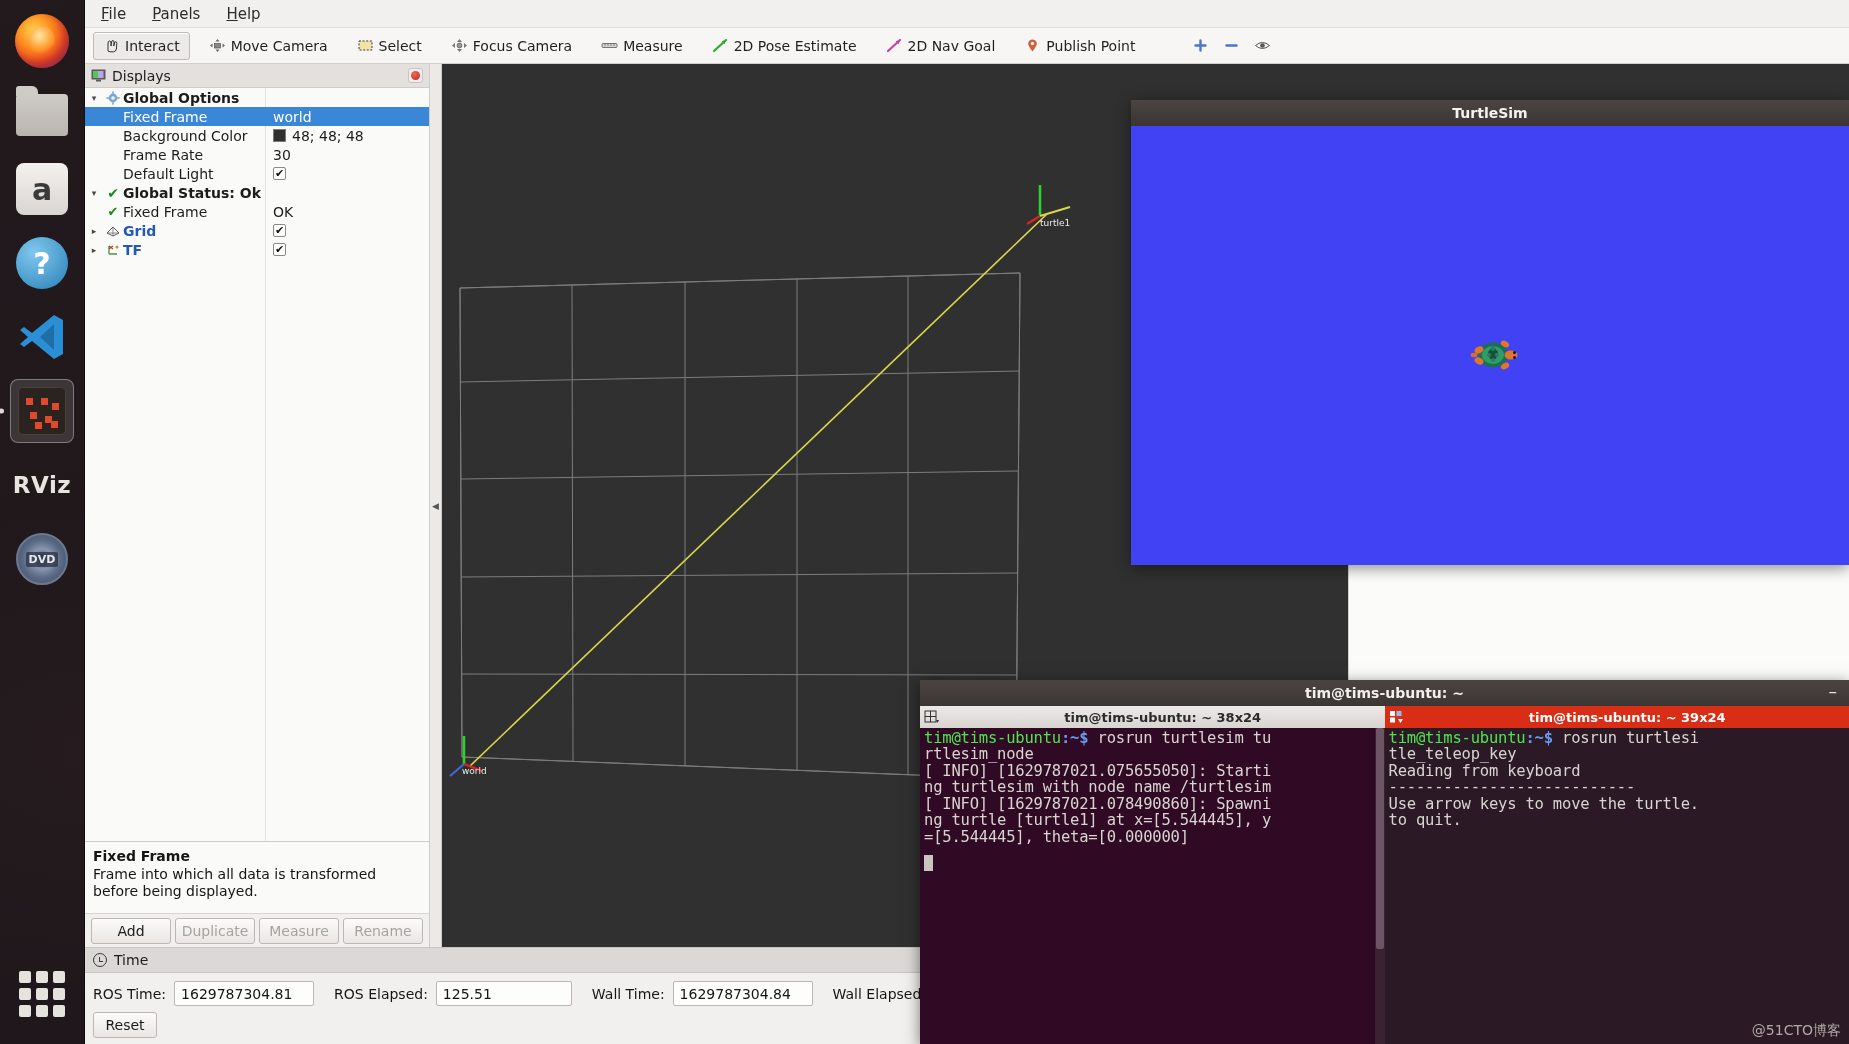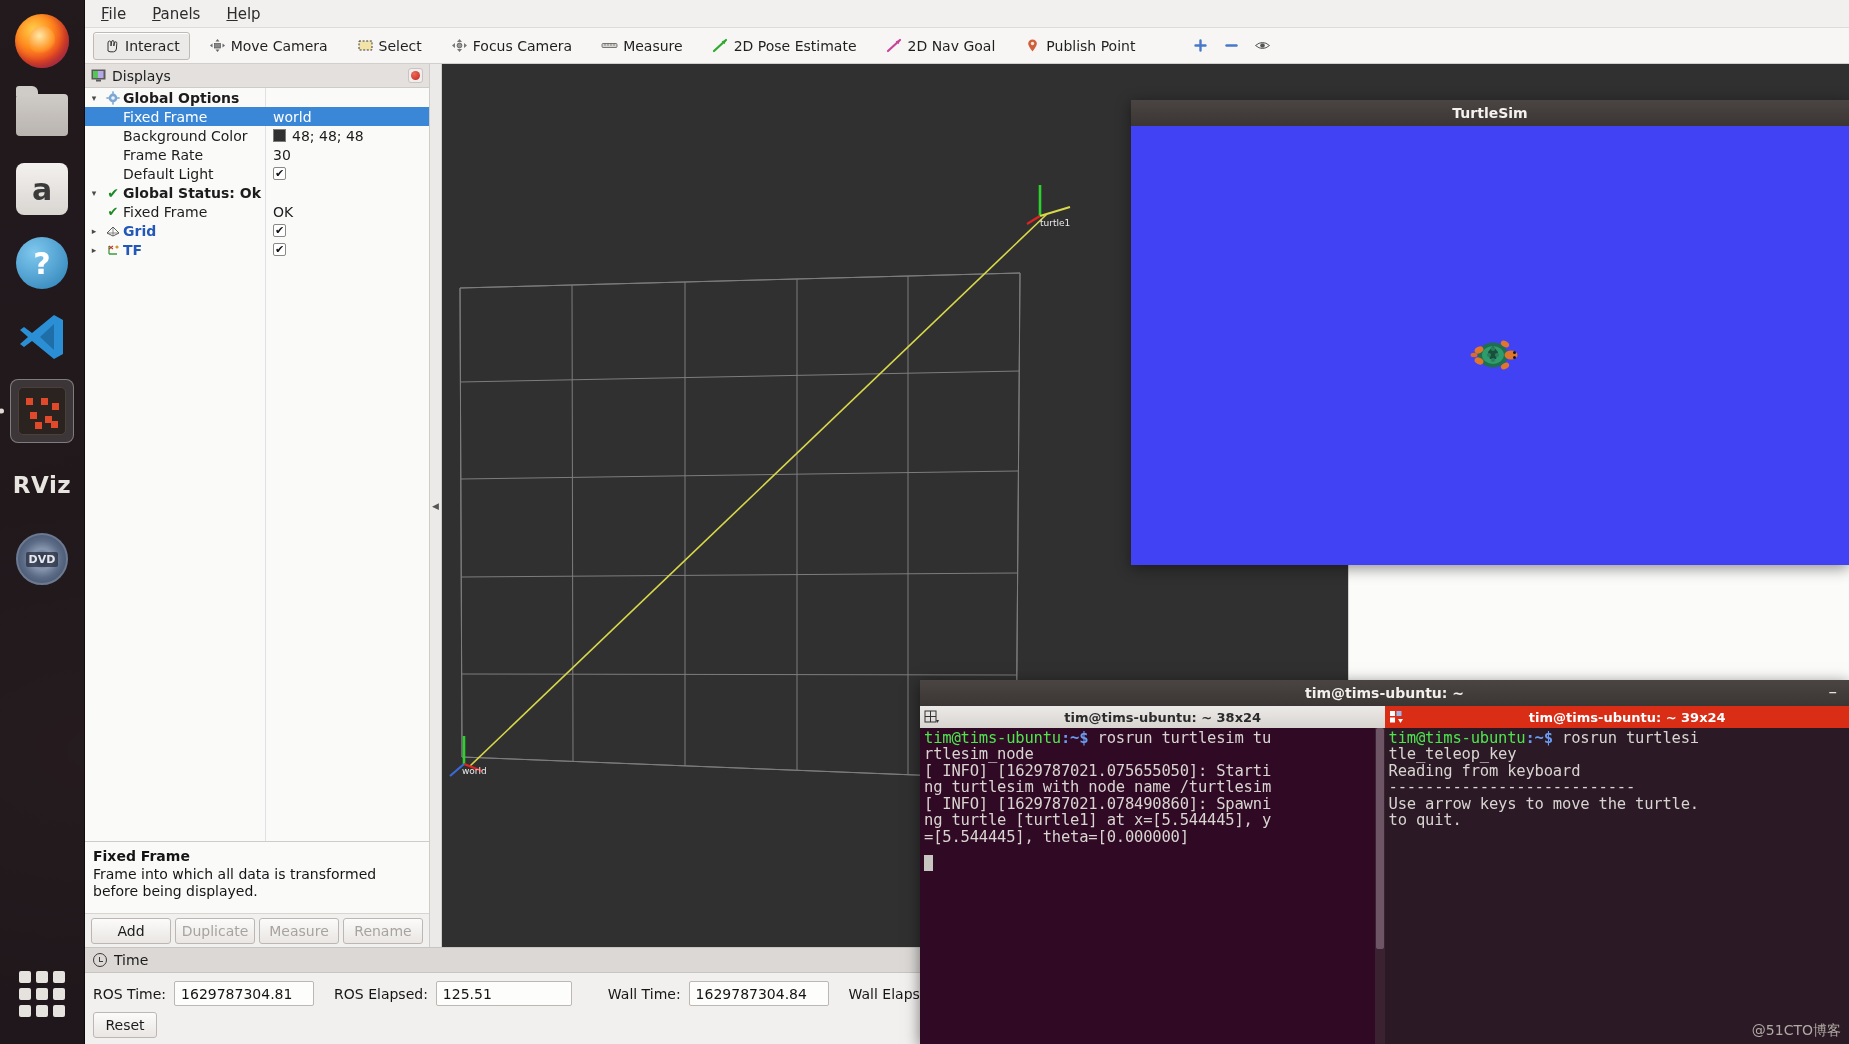--- a/index.html
+++ b/index.html
@@ -696,21 +696,21 @@
     <div class="time-panel">
       <div class="time-header">
         <span class="clock-ico"></span>
         <span class="time-title">Time</span>
       </div>
       <div class="time-fields">
         <span>ROS Time:</span>
         <span class="time-field-input" style="width:140px">1629787304.81</span>
         <span style="margin-left:12px">ROS Elapsed:</span>
         <span class="time-field-input" style="width:136px">125.51</span>
-        <span style="margin-left:28px">Wall Time:</span>
+        <span style="margin-left:12px">Wall Time:</span>
         <span class="time-field-input" style="width:140px">1629787304.84</span>
         <span style="margin-left:12px">Wall Elapsed:</span>
         <span class="time-field-input" style="width:140px">125.45</span>
       </div>
       <div class="reset-row">
         <div class="reset-btn">Reset</div>
       </div>
     </div>
   </div>
 

